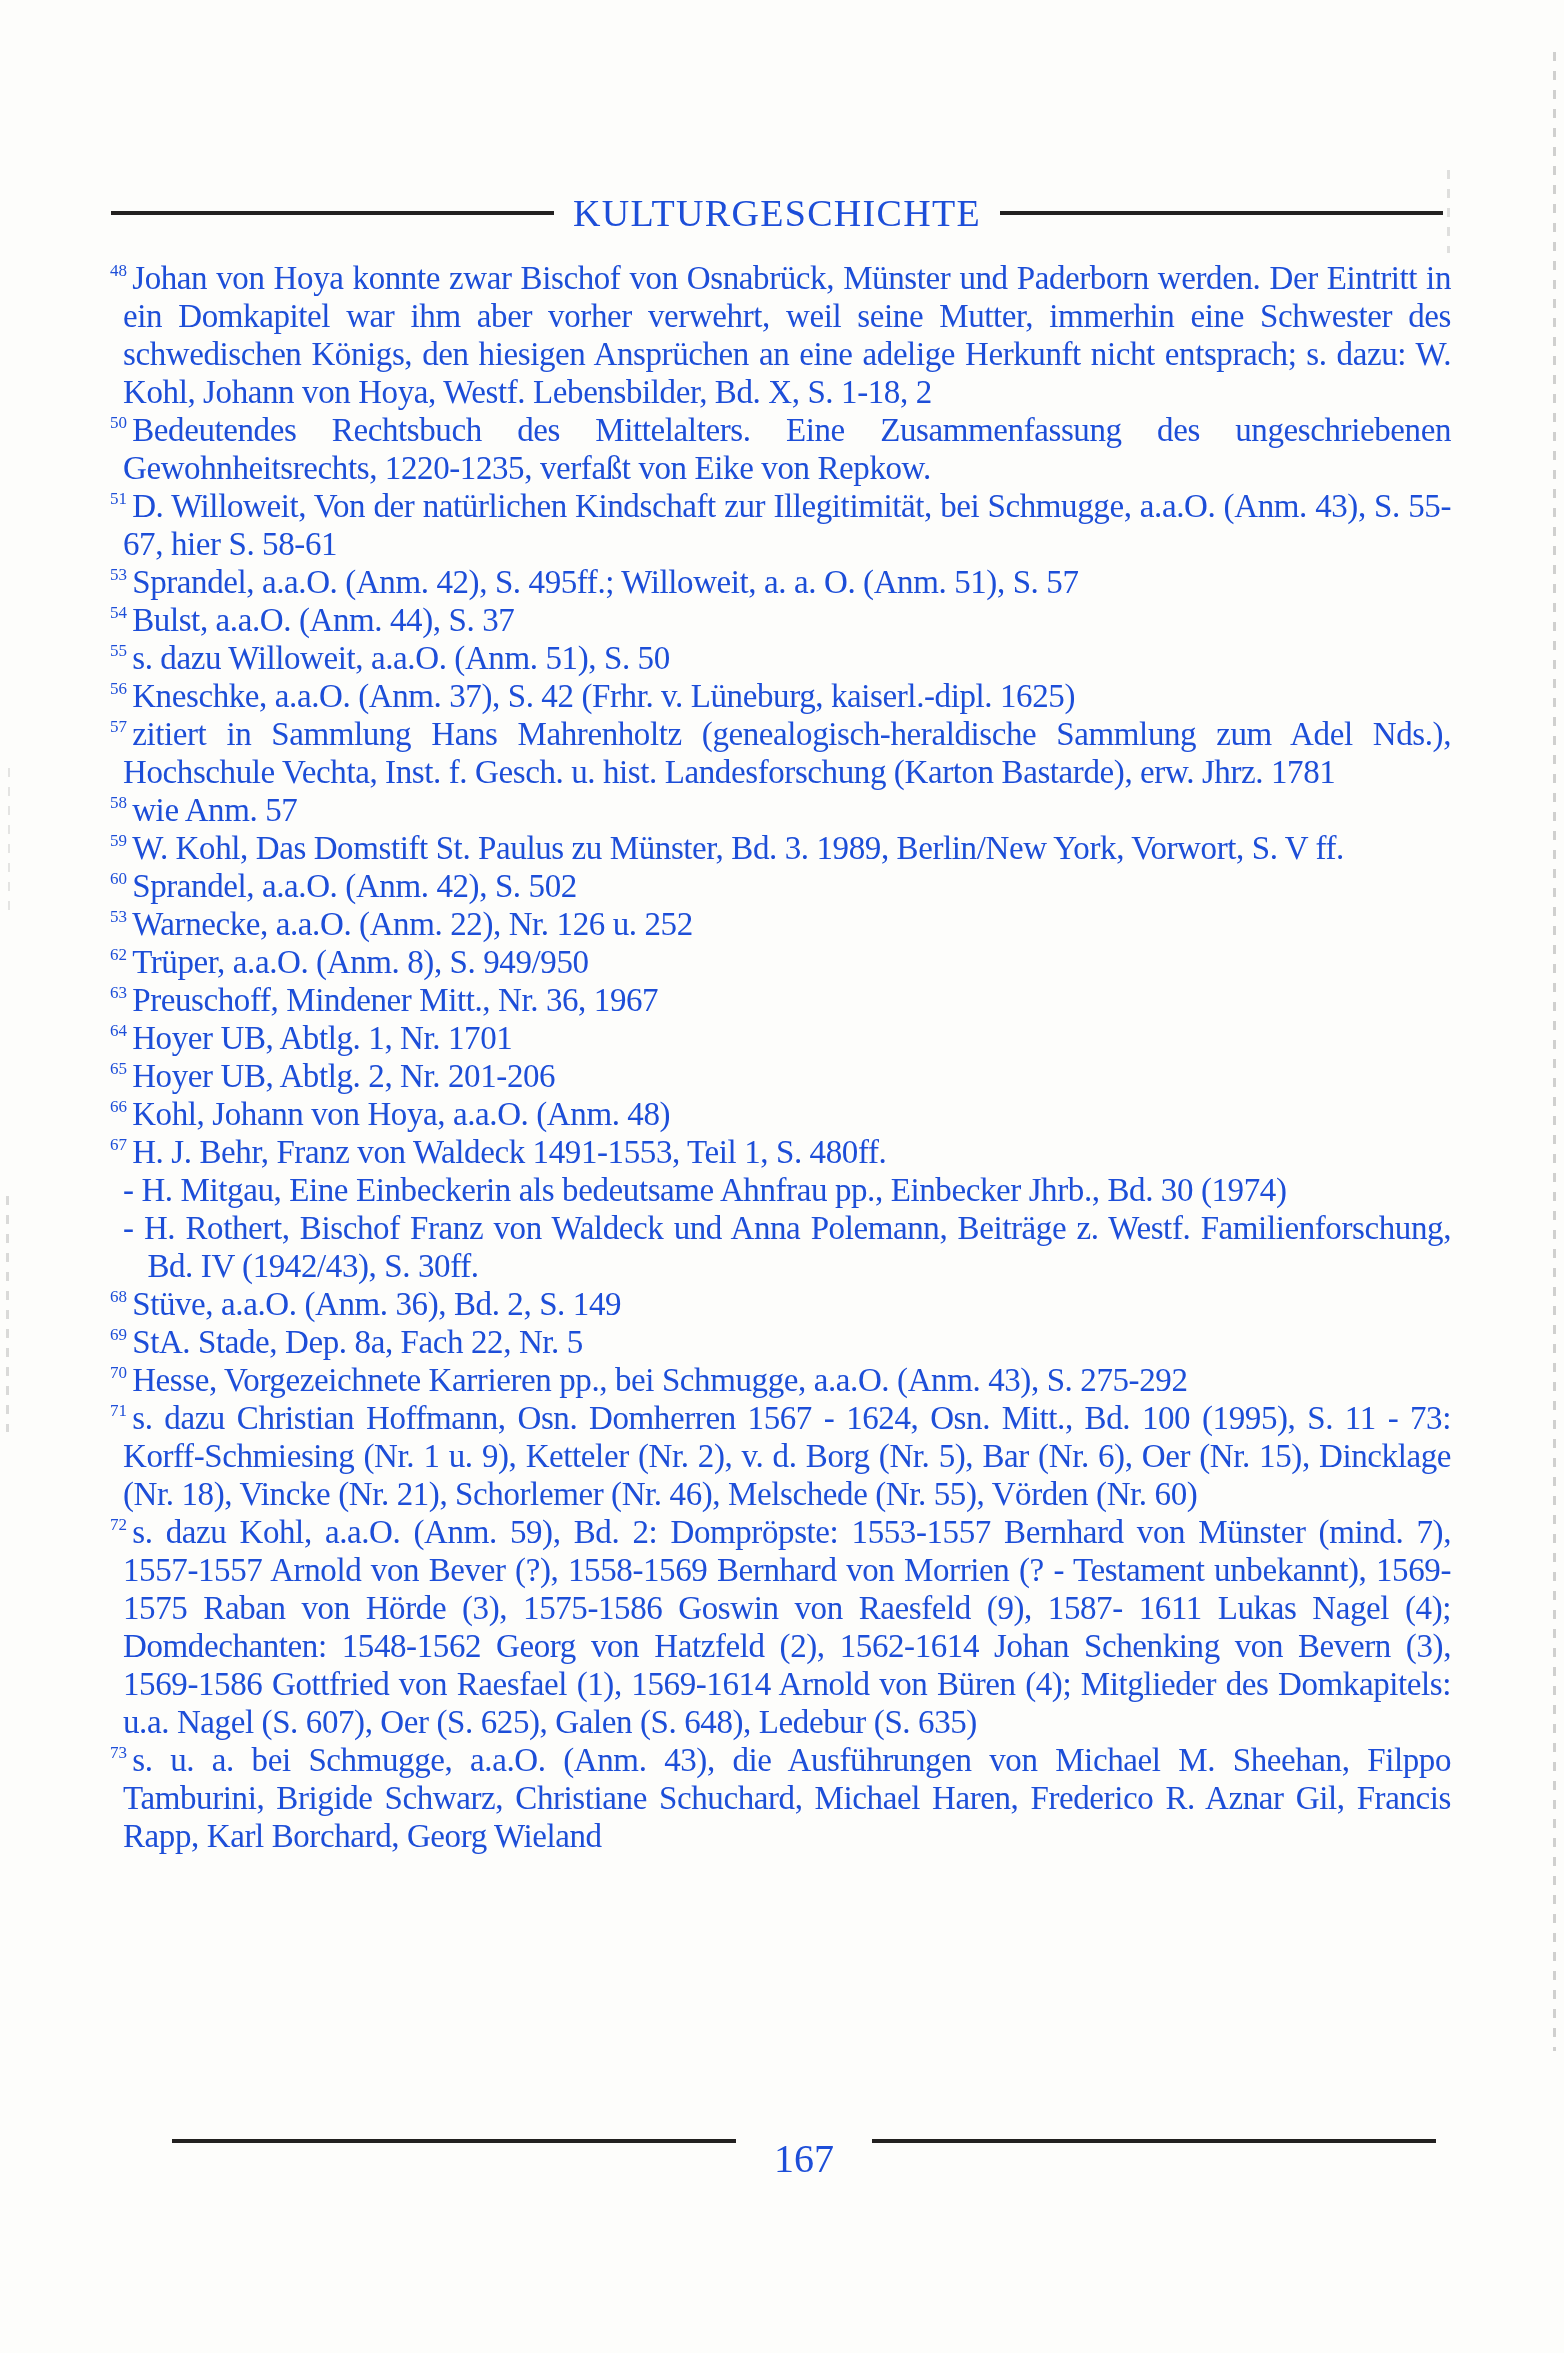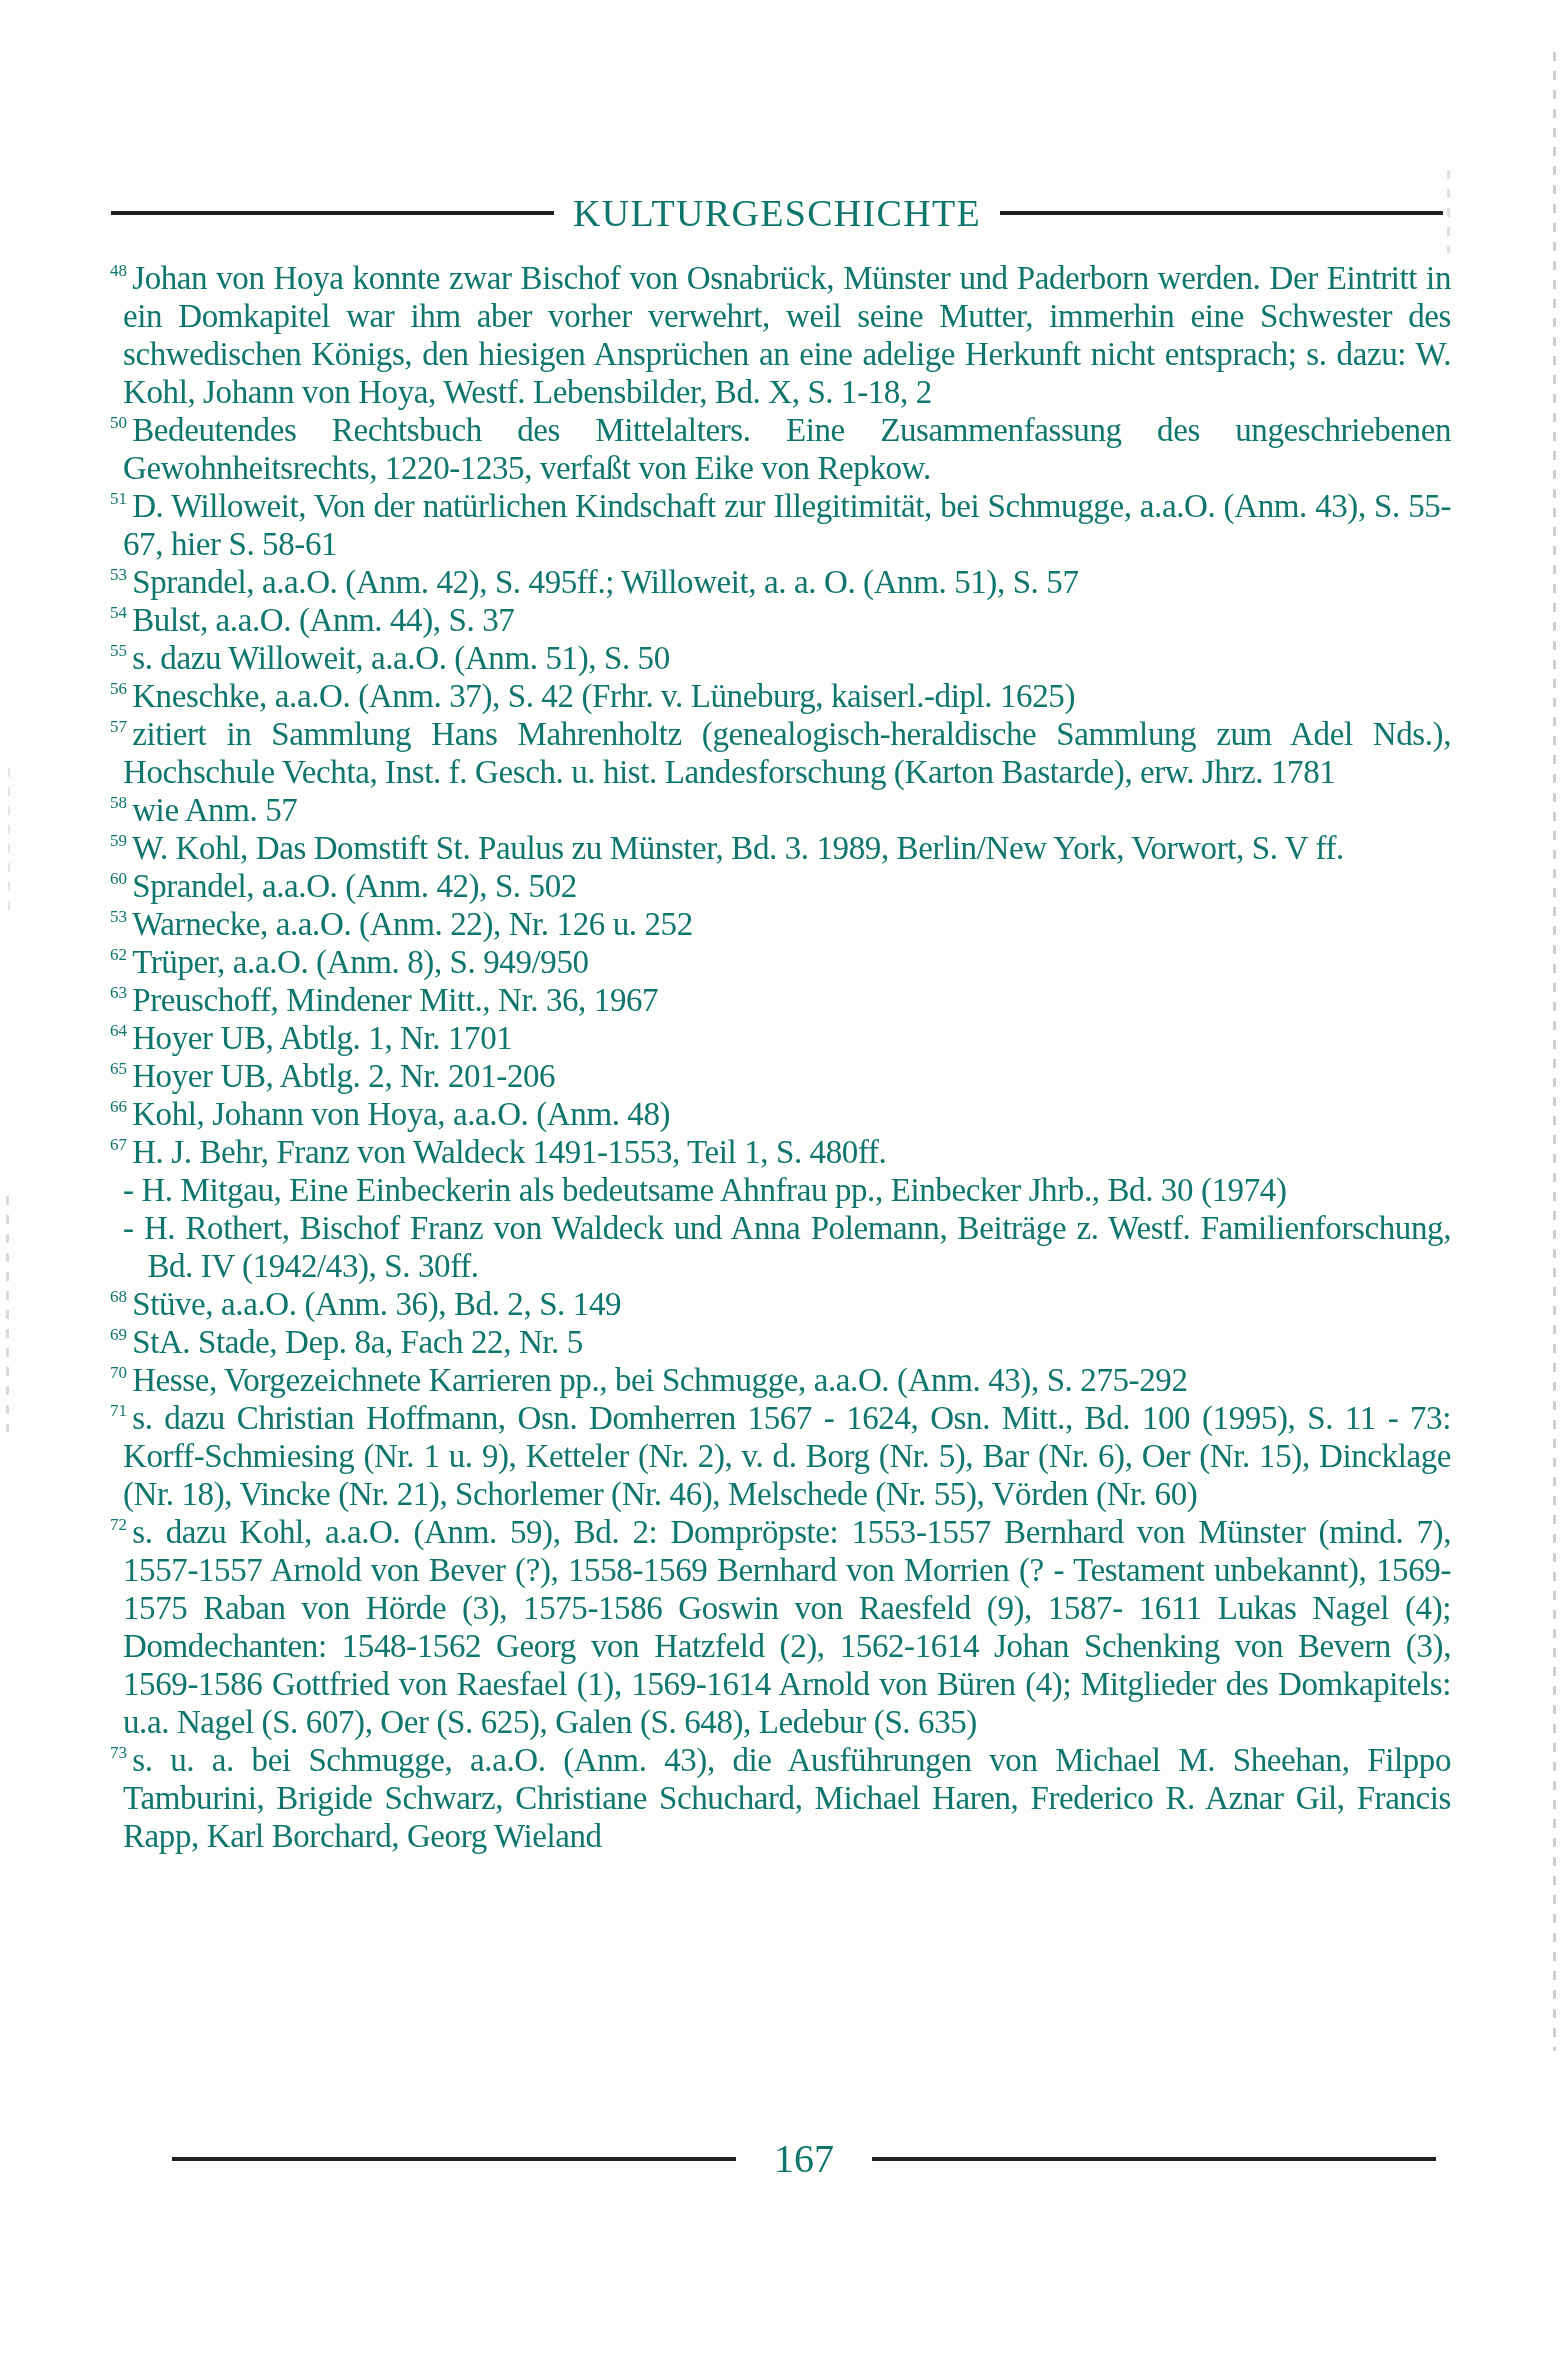--- a/index.html
+++ b/index.html
@@ -2,21 +2,21 @@
 <html lang="de" style="font-size:14px"><head>
 <meta charset="utf-8">
 <style>
   html, body { margin: 0; padding: 0; background: #ffffff; }
   .page {
     position: relative;
     width: 1565px;
     height: 2354px;
     background: #fdfdfb;
     font-family: "Liberation Serif", "DejaVu Serif", serif;
-    color: #0f766e;
+    color: #1d4ed8;
     overflow: hidden;
   }
   
   .header {
     position: absolute;
     top: 194px; left: 111px; right: 122px;
     display: flex;
     align-items: center;
     gap: 19px;
   }
@@ -57,21 +57,21 @@
   }
   .fn-sub {
     padding-left: 24.4px;
     text-indent: -24.4px;
   }
   
   .footer {
     position: absolute;
     top: 2139px; left: 172px; right: 129px;
     display: flex;
-    align-items: center;
+    align-items: flex-start;
     gap: 38px;
   }
   .footer .rule { height: 3.5px; }
   .page-number {
     font-size: 40px;
     line-height: 1;
     white-space: nowrap;
   }
   
   .artifact {

